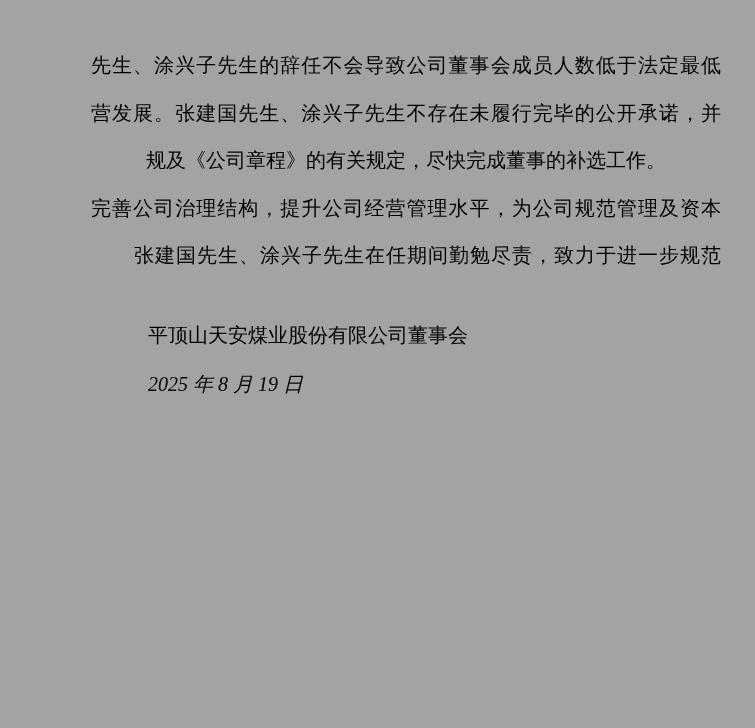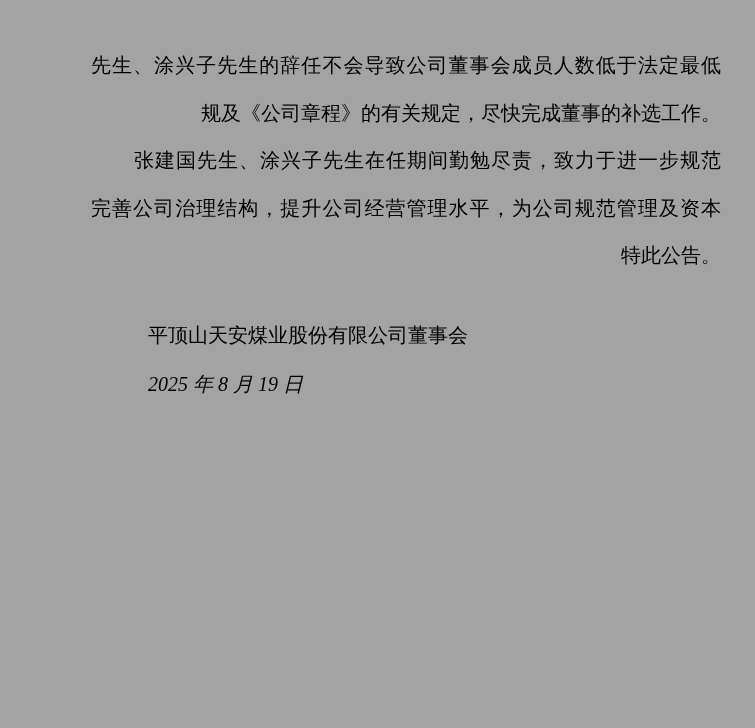--- a/index.html
+++ b/index.html
@@ -18,21 +18,21 @@
     padding-left: 28px;
   }
   .content {
     padding: 42px 62px 0 63px;
   }
   .line {
     font-size: 20px;
     line-height: 47.5px;
     height: 47.5px;
     overflow: hidden;
-    text-align: right;
+    text-align: center;
     color: #000000;
   }
   .line.fill {
     text-align: justify;
     text-align-last: justify;
     text-justify: inter-character;
   }
   .line.indent {
     padding-left: 43px;
   }
@@ -51,31 +51,29 @@
   }
 </style>
 </head>
 <body>
 
 <div class="page">
   <div class="content">
 
     <div class="paragraph">
       <div class="line fill">先生、涂兴子先生的辞任不会导致公司董事会成员人数低于法定最低</div>
+      <div class="line fill">营发展。张建国先生、涂兴子先生不存在未履行完毕的公开承诺，并</div>
       <div class="line">规及《公司章程》的有关规定，尽快完成董事的补选工作。</div>
     </div>
 
     <div class="paragraph">
+      <div class="line fill">完善公司治理结构，提升公司经营管理水平，为公司规范管理及资本</div>
       <div class="line fill indent">张建国先生、涂兴子先生在任期间勤勉尽责，致力于进一步规范</div>
-      <div class="line fill">完善公司治理结构，提升公司经营管理水平，为公司规范管理及资本</div>
     </div>
 
-    <div class="paragraph">
-      <div class="line indent">特此公告。</div>
-    </div>
 
     <div class="signature-block">
       <div class="line sig-company">平顶山天安煤业股份有限公司董事会</div>
       <div class="line sig-date">2025 年 8 月 19 日</div>
     </div>
 
   </div>
 </div>
 
 </body></html>

